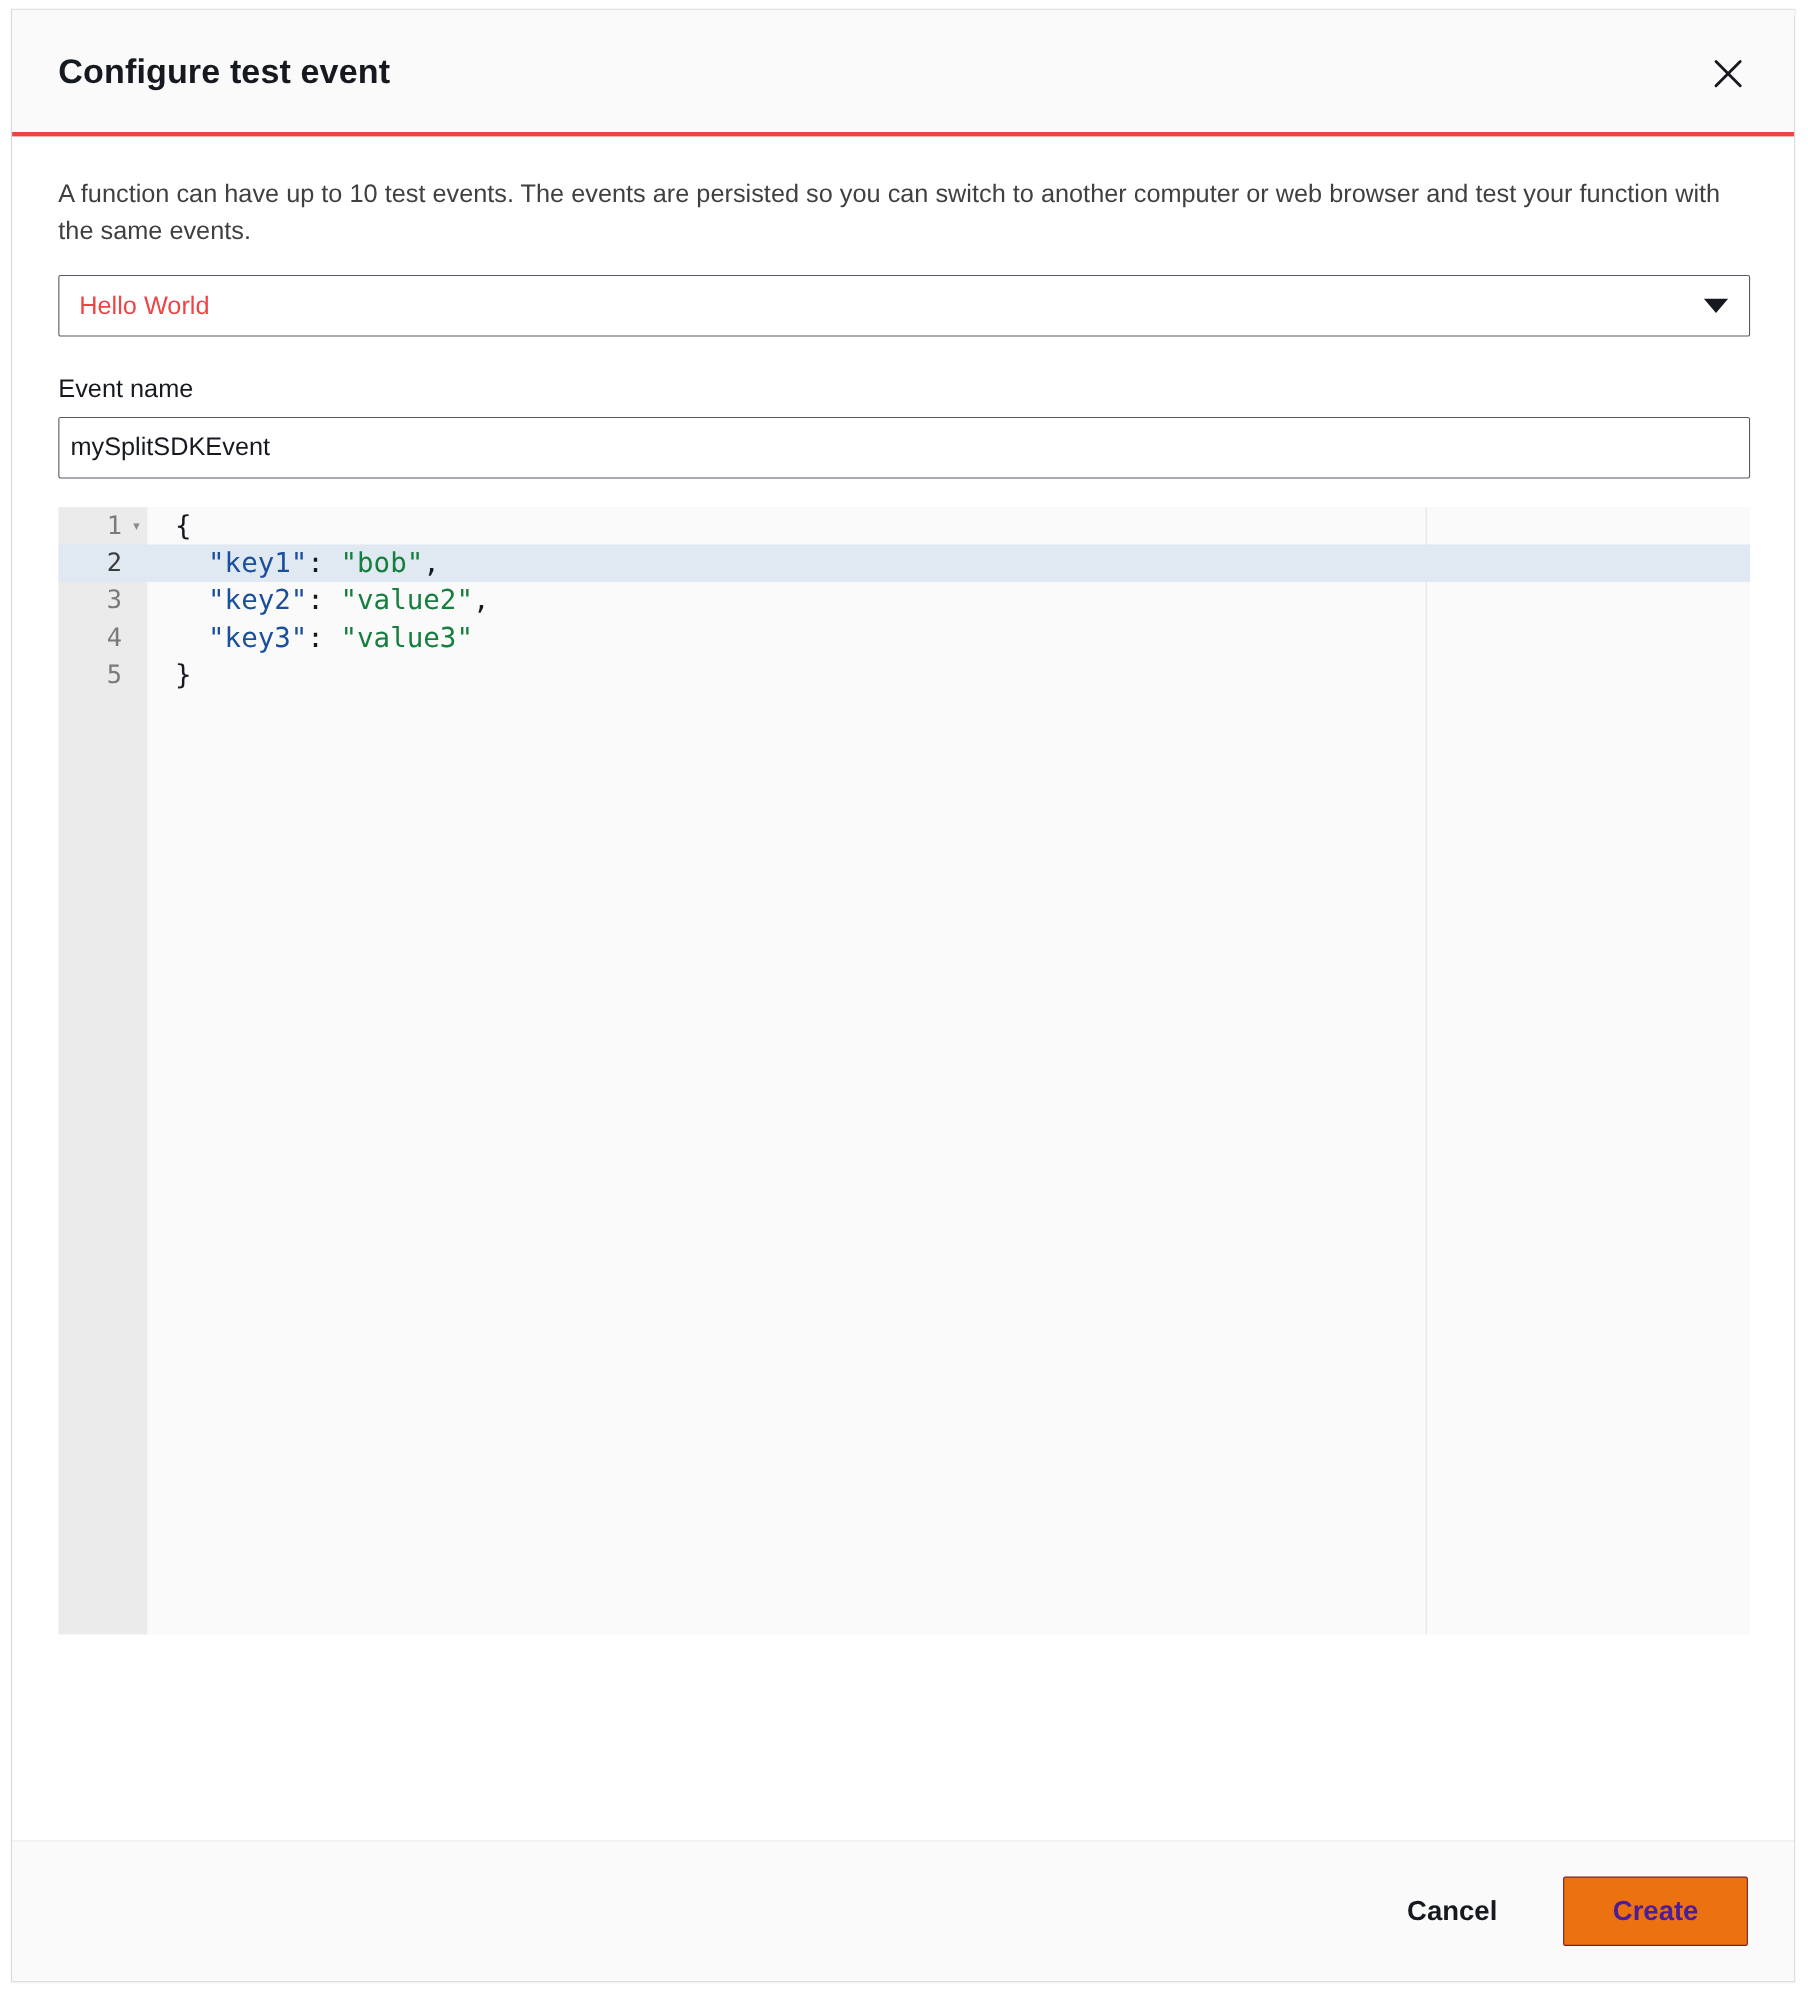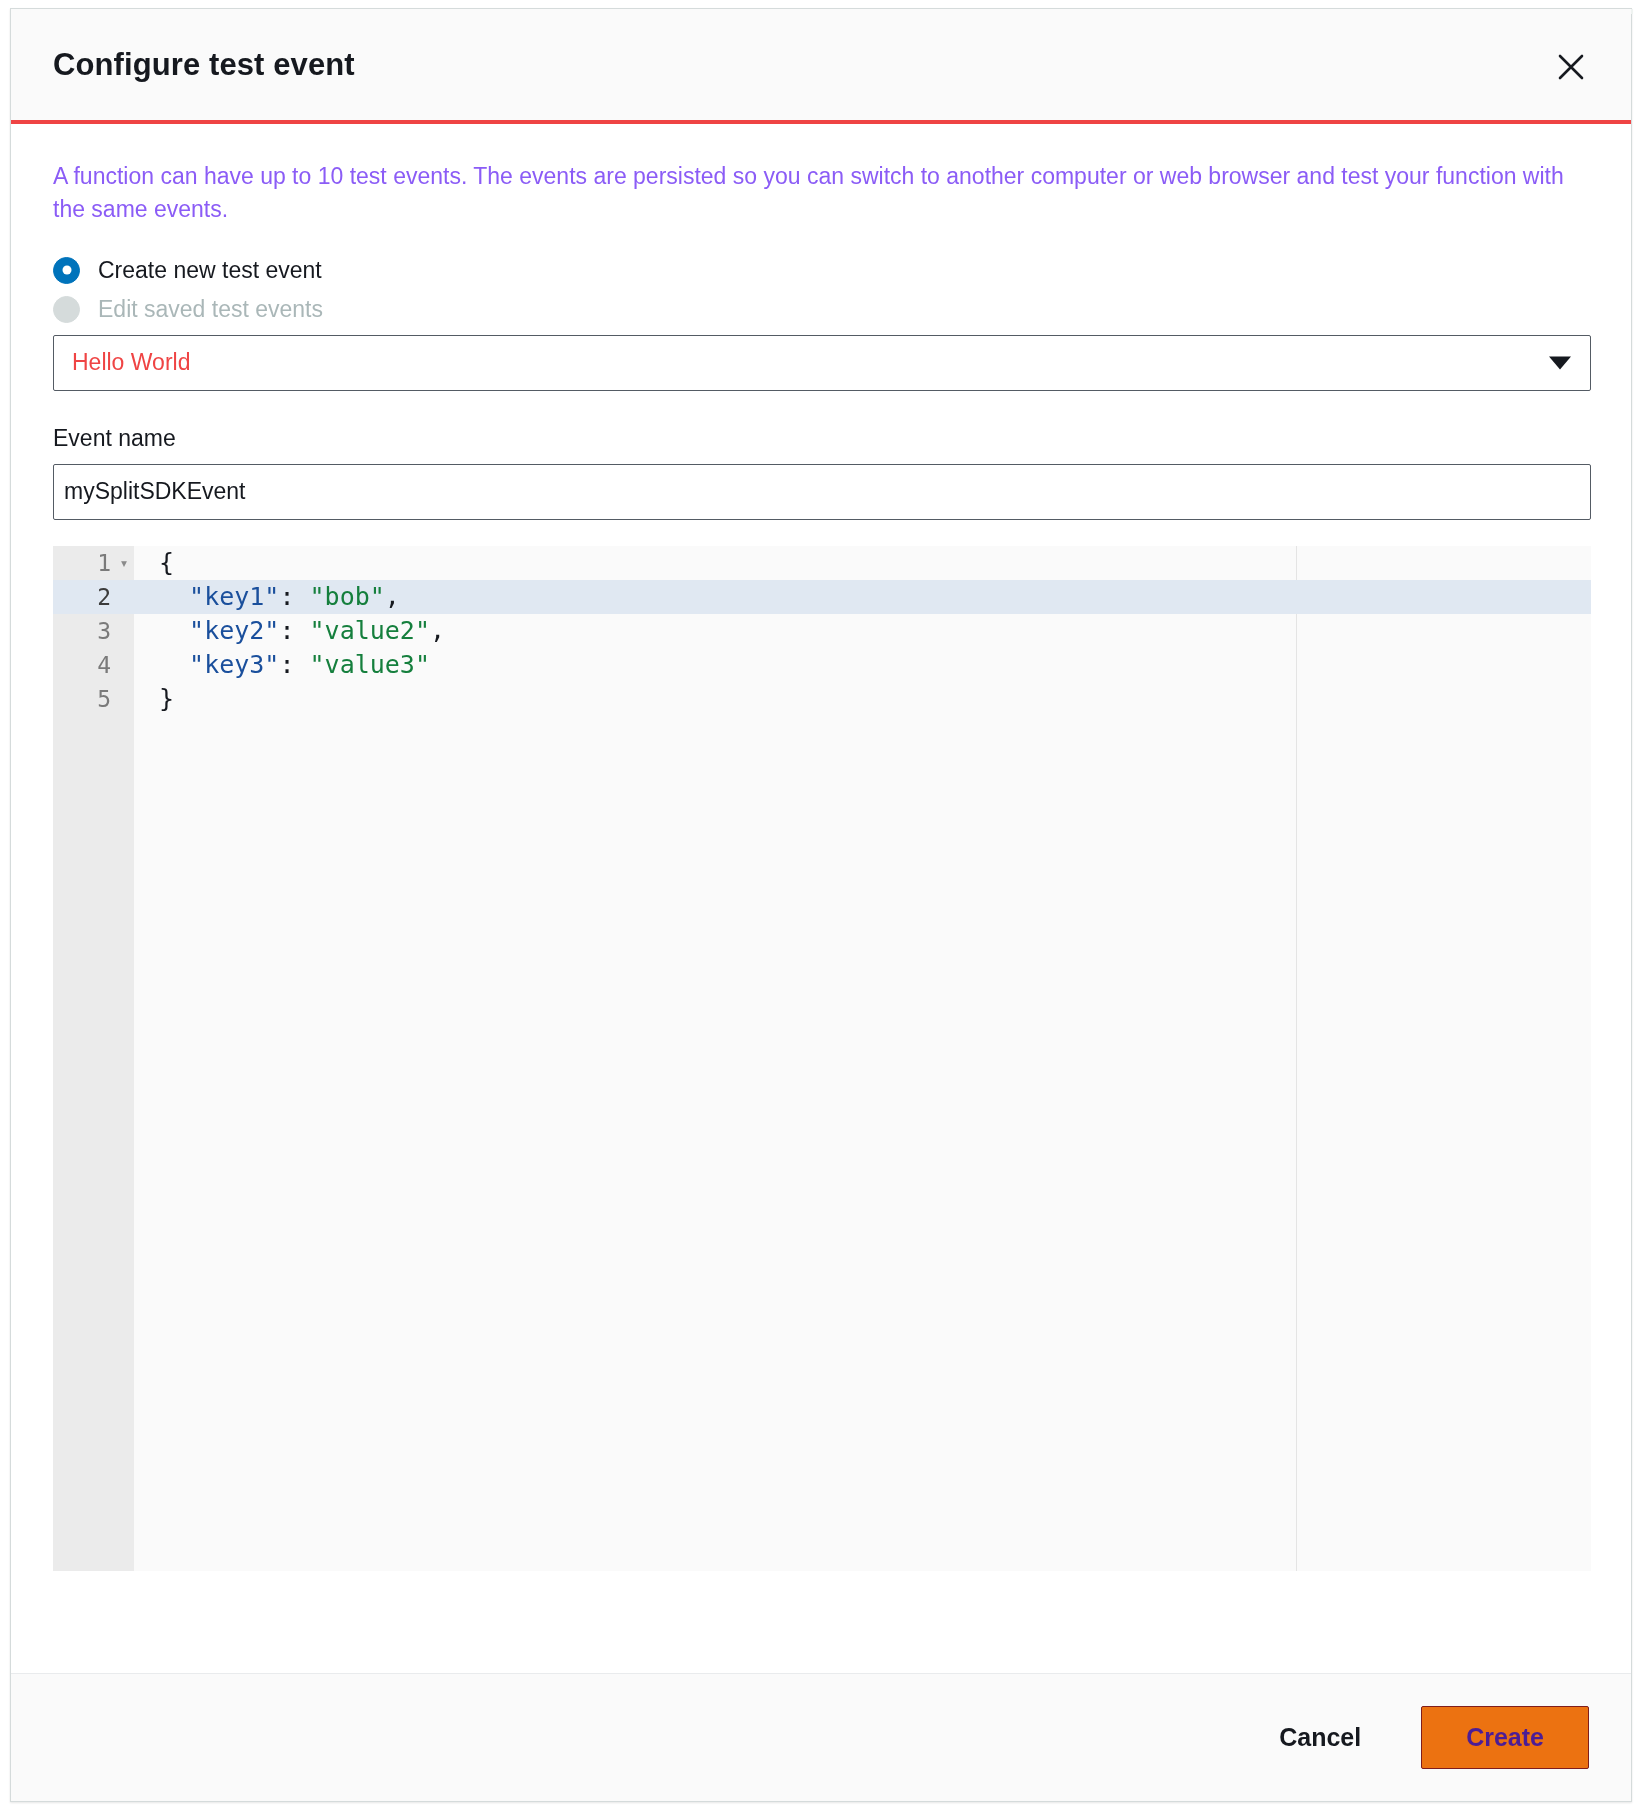--- a/index.html
+++ b/index.html
@@ -91,21 +91,21 @@
     flex: 1 1 auto;
     padding: 0 42px;
     box-sizing: border-box;
     overflow: hidden;
   }
 
   .intro-text {
     margin-top: 36px;
     font-size: 23px;
     line-height: 1.45;
-    color: #8b5cf6;
+    color: #404040;
     max-width: 1540px;
   }
 
   .radio-group {
     margin-top: 30px;
   }
 
   .radio-row {
     display: flex;
     align-items: center;
@@ -316,30 +316,20 @@
       <button class="close-button" aria-label="Close">
         <svg width="30" height="30" viewBox="0 0 30 30" aria-hidden="true">
           <path d="M4 4 L26 26 M26 4 L4 26" stroke="#16191f" stroke-width="2.6" fill="none" stroke-linecap="round"></path>
         </svg>
       </button>
     </div>
 
     <div class="modal-body">
       <p class="intro-text">A function can have up to 10 test events. The events are persisted so you can switch to another computer or web browser and test your function with the same events.</p>
 
-      <div class="radio-group">
-        <div class="radio-row">
-          <span class="radio-mark checked"></span>
-          <span class="radio-label">Create new test event</span>
-        </div>
-        <div class="radio-row disabled">
-          <span class="radio-mark disabled-mark"></span>
-          <span class="radio-label muted">Edit saved test events</span>
-        </div>
-      </div>
 
       <div class="select-wrap">
         <div class="select-box">
           <span>Hello World</span>
         </div>
         <span class="select-caret"></span>
       </div>
 
       <label class="field-label">Event name</label>
       <input class="text-input" type="text" value="mySplitSDKEvent" placeholder="Event name" style="">

